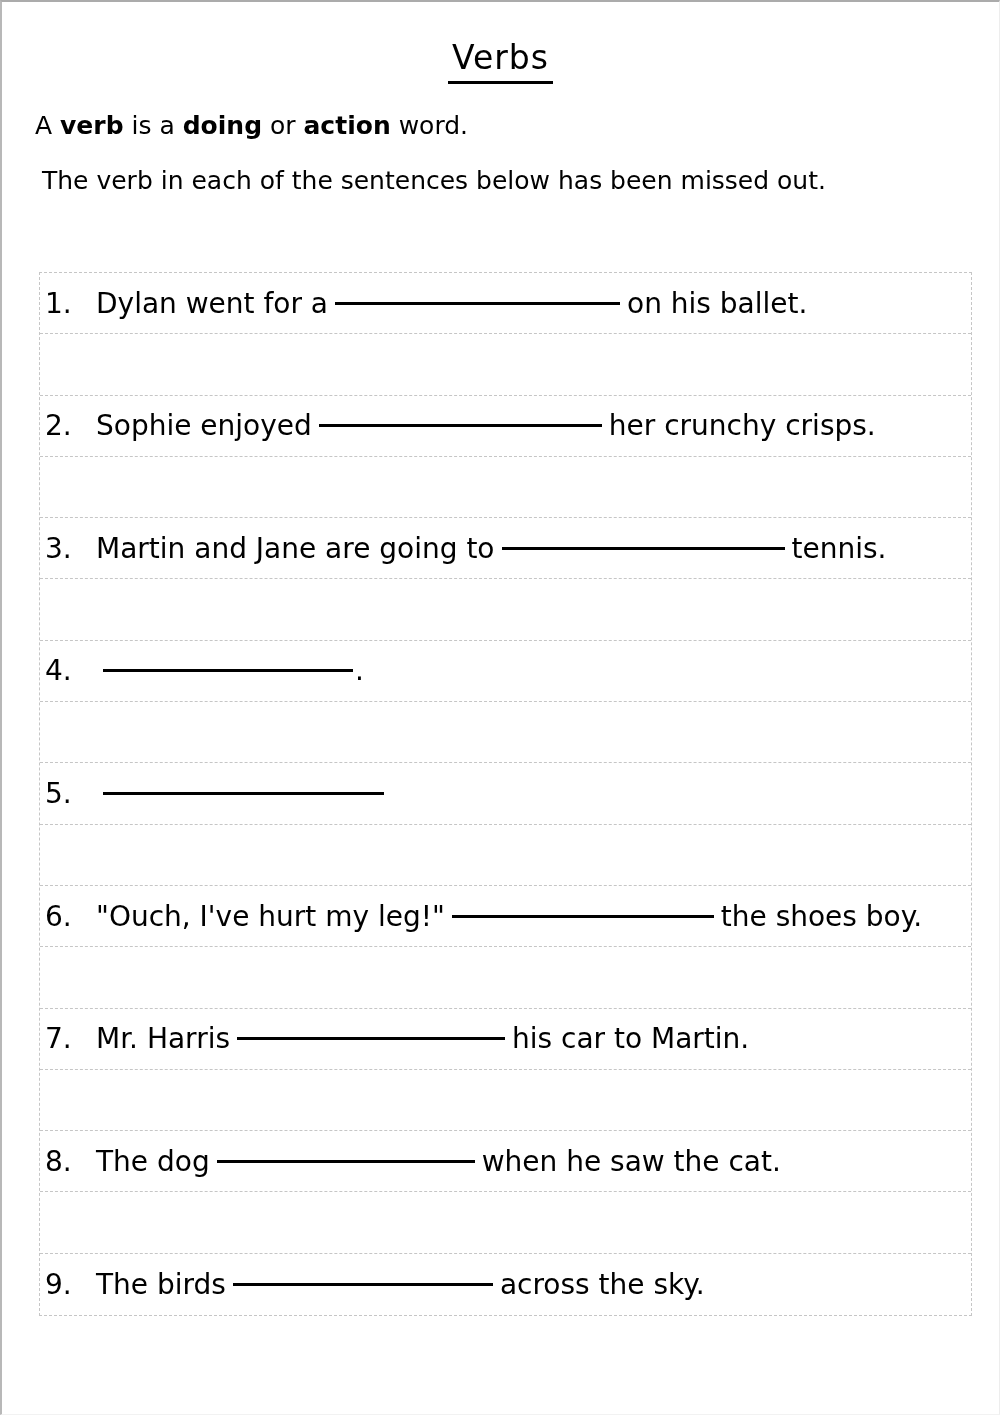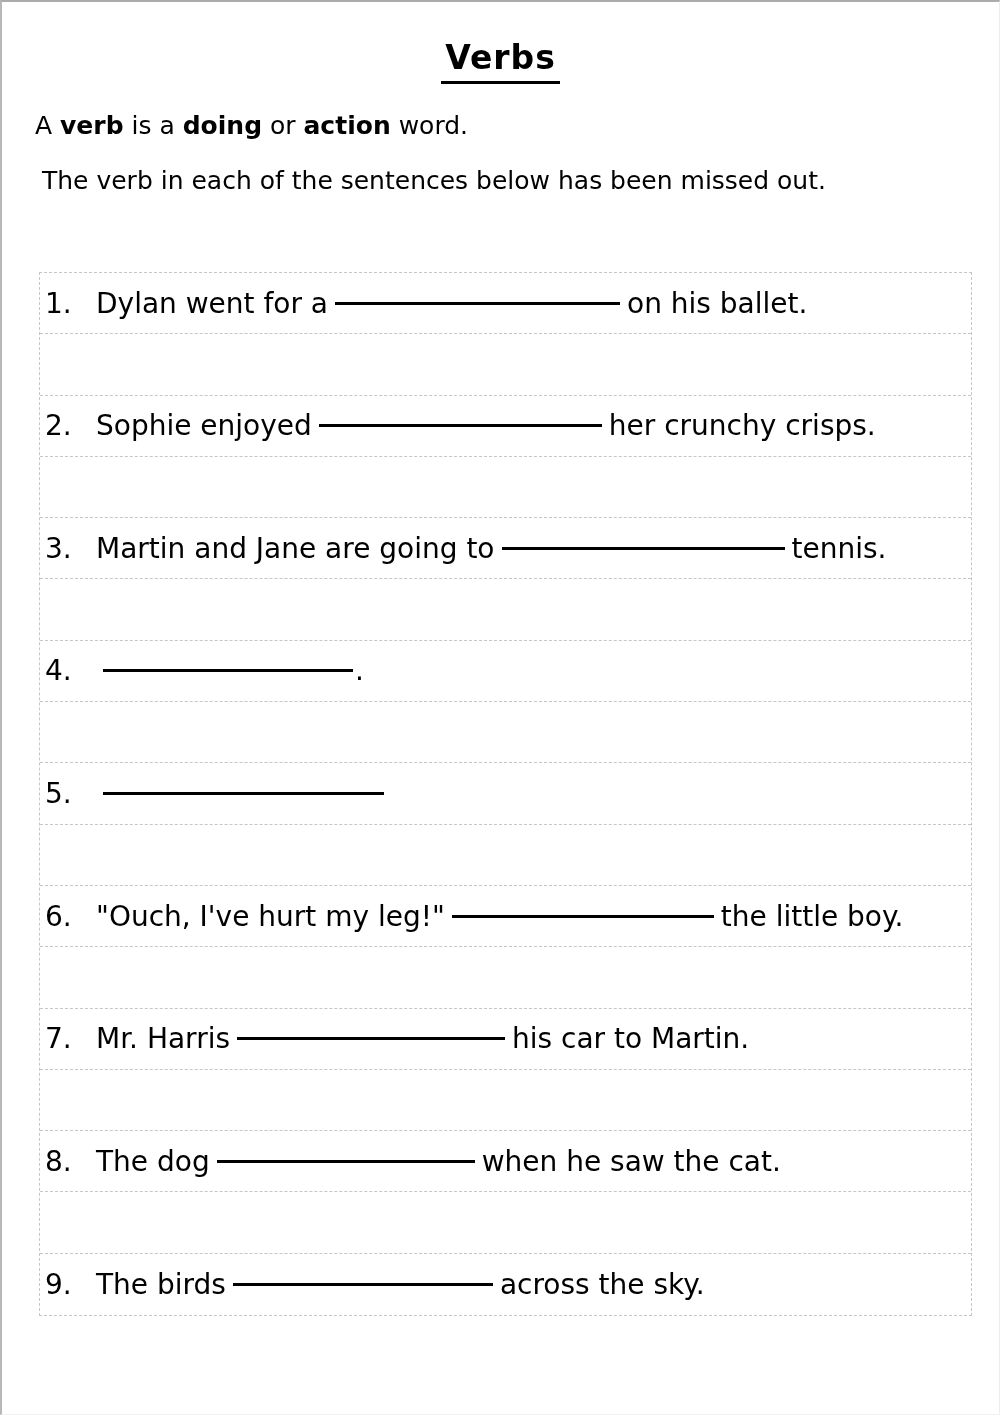--- a/index.html
+++ b/index.html
@@ -16,21 +16,21 @@
     border-top:2px solid #ababab;
     border-left:2px solid #b8b8b8;
     border-right:1px solid #ededed;
     border-bottom:1px solid #f2f2f2;
     padding-top:36px;
   }
   .title-wrap { text-align:center; }
   .title {
     display:inline-block;
     font-size:33px;
-    font-weight:bold;
+    font-weight:normal;
     letter-spacing:1px;
     border-bottom:3px solid #000;
     padding:0 4px 4px 4px;
   }
   .intro {
     margin:26px 0 0 33px;
     font-size:25px;
     line-height:32px;
   }
   .intro p { margin-bottom:23px; }
@@ -100,21 +100,21 @@
       <span class="num">4.</span><span class="blank" style="width:250px; margin-right:2px"></span><span>.</span>
     </div>
     <div class="row spacer-row"></div>
 
     <div class="row sentence-row">
       <span class="num">5.</span><span class="blank" style="width:281px"></span>
     </div>
     <div class="row spacer-row"></div>
 
     <div class="row sentence-row">
-      <span class="num">6.</span><span>"Ouch, I've hurt my leg!"</span><span class="blank" style="width:262px"></span><span>the little boy.</span>
+      <span class="num">6.</span><span>"Ouch, I've hurt my leg!"</span><span class="blank" style="width:262px"></span><span>the shoes boy.</span>
     </div>
     <div class="row spacer-row"></div>
 
     <div class="row sentence-row">
       <span class="num">7.</span><span>Mr. Harris</span><span class="blank" style="width:268px"></span><span>his car to Martin.</span>
     </div>
     <div class="row spacer-row"></div>
 
     <div class="row sentence-row">
       <span class="num">8.</span><span>The dog</span><span class="blank" style="width:258px"></span><span>when he saw the cat.</span>

